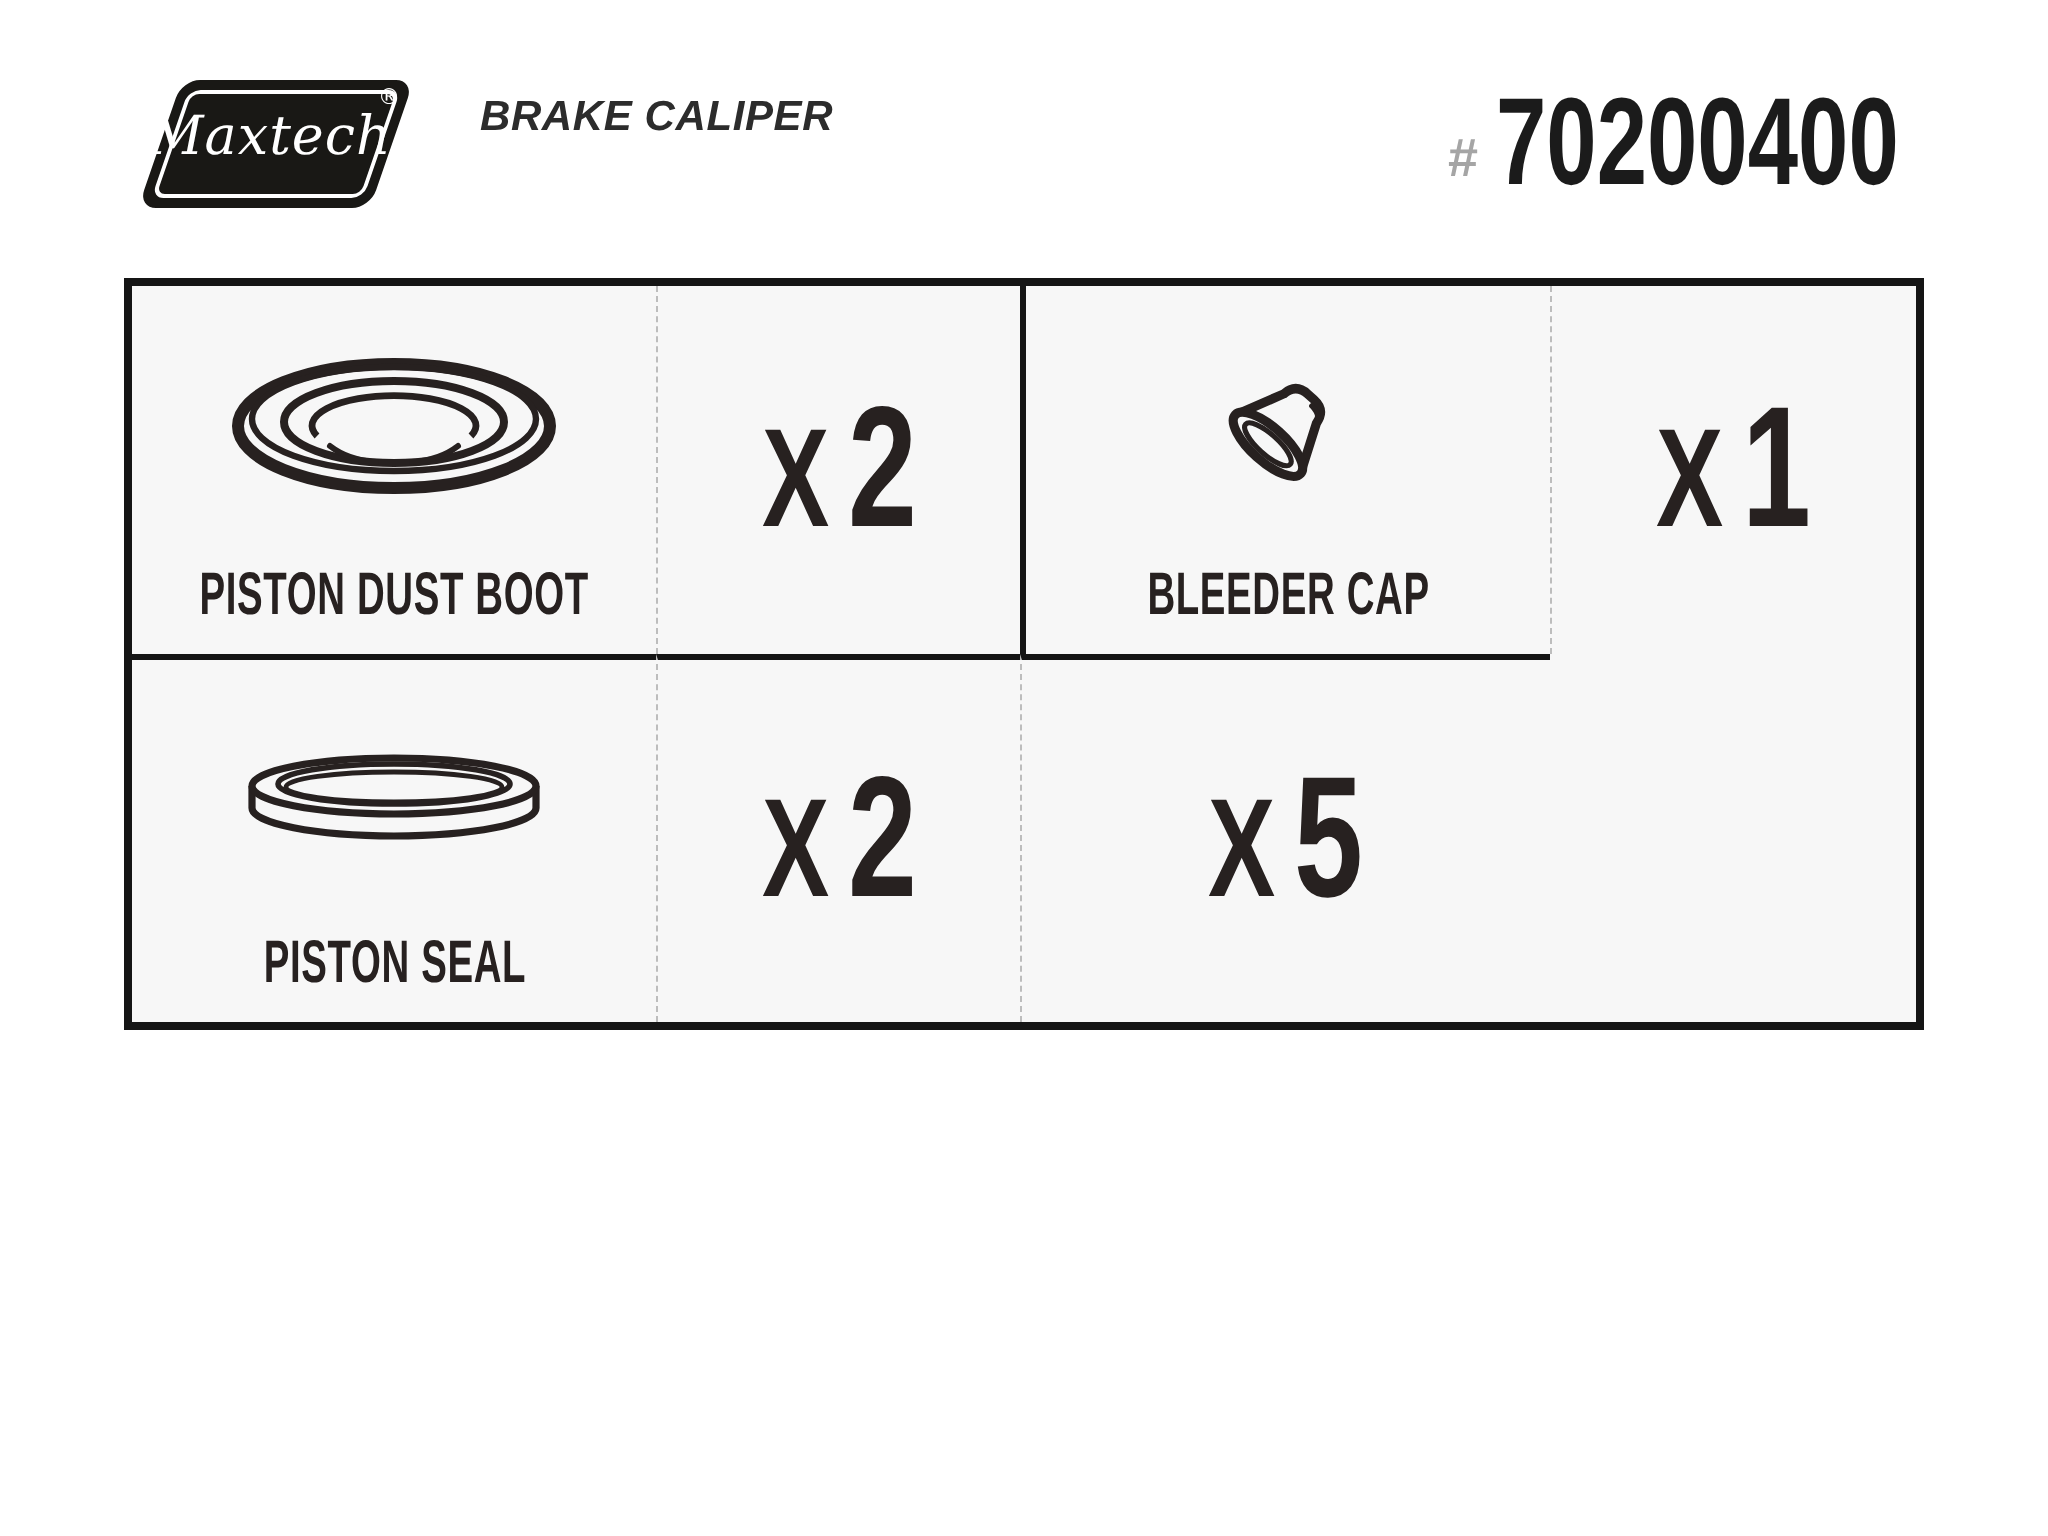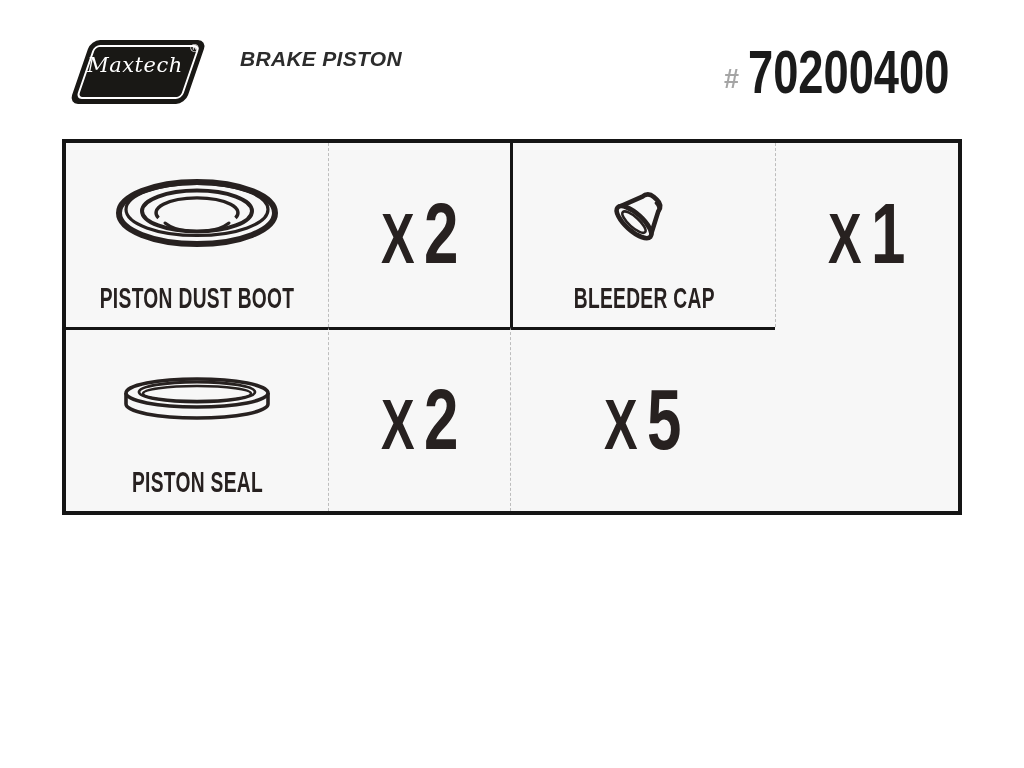--- a/index.html
+++ b/index.html
@@ -23,21 +23,21 @@
   .logo{position:absolute;left:69px;top:40px;width:138px;height:64px;}
   .logo-shape{
     position:absolute;left:11px;top:0;width:116px;height:64px;
     background:var(--logobg);border-radius:9px;
     transform:skewX(-19deg);
   }
   .logo-frame{position:absolute;inset:5px;border:2px solid #ffffff;border-radius:6px;}
   .logo-text{
     position:absolute;left:0;right:6px;top:13px;text-align:center;
     font-family:"DejaVu Serif", serif;font-style:italic;
-    font-size:21px;color:#ffffff;letter-spacing:0.5px;
+    font-size:27px;color:#ffffff;letter-spacing:0.5px;
   }
   .logo-reg{position:absolute;right:7px;top:2px;color:#ffffff;font-size:11px;font-family:"DejaVu Sans", sans-serif;}
 
   .product-title{
     position:absolute;left:240px;top:45px;
     font-size:21px;font-style:italic;font-weight:bold;
     line-height:27px;letter-spacing:0.3px;color:#2c2c2c;
   }
 
   .part-number{position:absolute;left:724px;top:44px;height:56px;}
@@ -87,21 +87,21 @@
 
 <div class="logo">
   <div class="logo-shape">
     <div class="logo-frame"></div>
   </div>
   <div class="logo-text">Maxtech</div>
   <div class="logo-reg">®</div>
 </div>
 
 <div class="product-title">
-  <div>BRAKE PISTON</div>
+  <div>BRAKE CALIPER</div>
 </div>
 
 <div class="part-number">
   <span class="hash">#</span>
   <span class="pn-value">70200400</span>
 </div>
 
 <div class="kit-table">
 
   <div class="cell part-cell">

